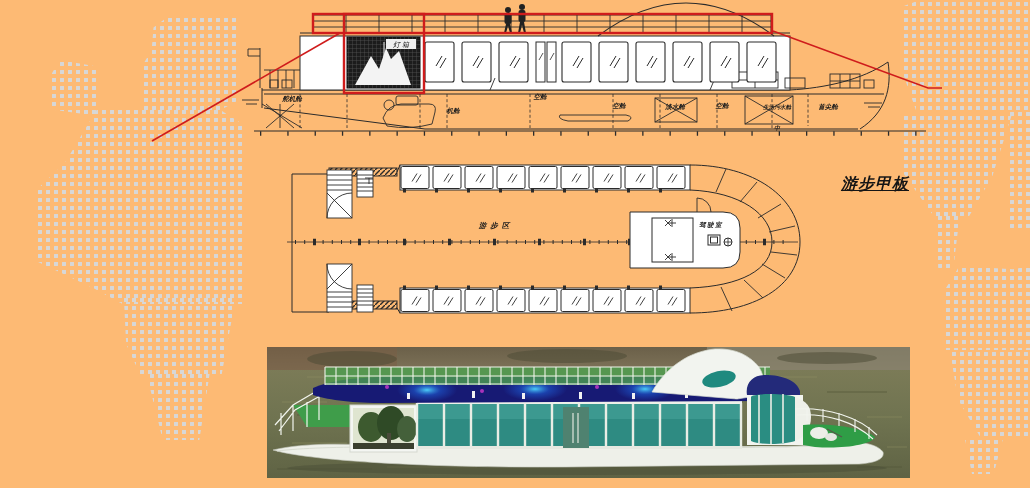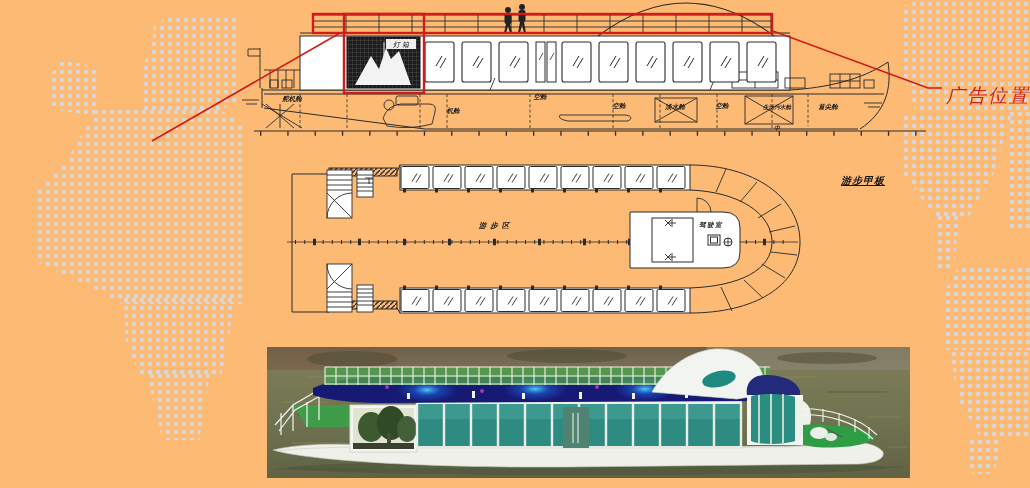--- a/index.html
+++ b/index.html
@@ -17,21 +17,21 @@
   .dmR2{left:902px;top:114px;width:110px;height:104px;clip-path:polygon(0 0,100% 0,82% 60%,60% 100%,30% 100%,0 55%);}
   .dmR2b{left:1008px;top:110px;width:22px;height:120px;}
   .dmR3{left:936px;top:214px;width:24px;height:58px;clip-path:polygon(0 0,100% 0,70% 100%,10% 100%);}
   .dmR4{left:944px;top:266px;width:86px;height:84px;clip-path:polygon(18% 0,80% 4%,100% 0,100% 100%,0 100%,0 30%);}
   .dmR5{left:950px;top:350px;width:80px;height:90px;clip-path:polygon(0 0,100% 0,100% 100%,40% 100%,10% 55%);}
   .dmR6{left:960px;top:438px;width:48px;height:36px;clip-path:polygon(10% 0,90% 0,70% 100%,25% 100%);}
   .abs{position:absolute;}
   .callout{position:absolute;color:#d0201d;white-space:nowrap;}
   #callout-left{left:2px;top:136px;font-size:17px;letter-spacing:.6px;font-weight:500;}
   #callout-right{left:946px;top:83px;font-size:19px;letter-spacing:2px;font-weight:500;}
-  #promenade-deck-label{position:absolute;left:841px;top:174px;font-size:10px;font-weight:bold;
+  #promenade-deck-label{position:absolute;left:841px;top:174px;font-size:16px;font-weight:bold;
       color:#151515;text-decoration:underline;letter-spacing:1px;}
   svg{display:block;}
   .ol{pointer-events:none;}
 </style>
 </head>
 <body>
 
 <div id="stage">
 
   <div class="dm dmL1"></div>
@@ -370,14 +370,13 @@
 
   <svg class="abs ol" style="left:0;top:0" width="1030" height="488" viewBox="0 0 1030 488">
     <g stroke="#cf1c1c" fill="none">
       <rect x="313" y="14" width="459" height="19" stroke-width="2.4"></rect>
       <rect x="344" y="14" width="80" height="79" stroke-width="2.4"></rect>
       <path d="M340 33L152 141" stroke-width="1.6"></path>
       <path d="M773 31L928 88H942" stroke-width="1.6"></path>
     </g>
   </svg>
 
-  <div class="callout" id="callout-right">广告位置</div>
 </div>
 
 </body></html>

